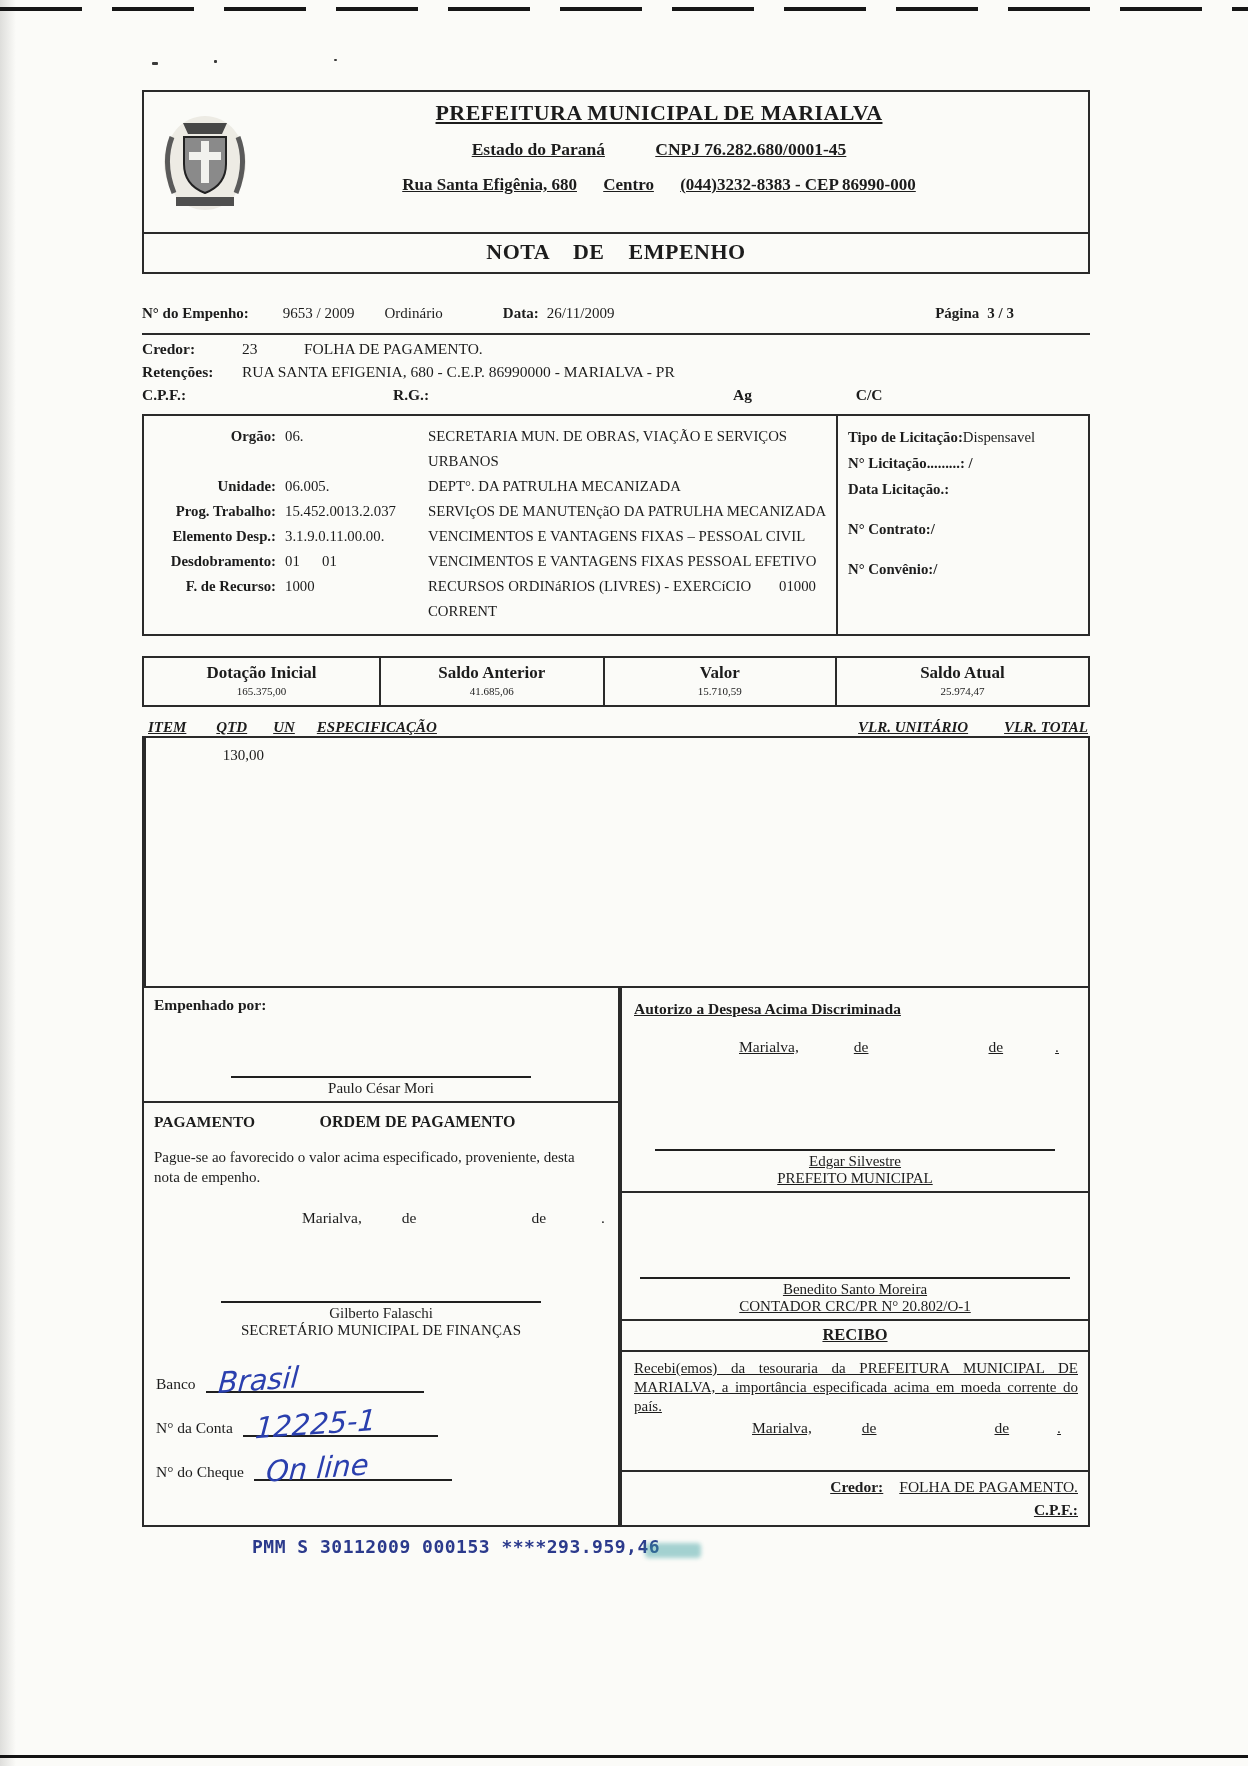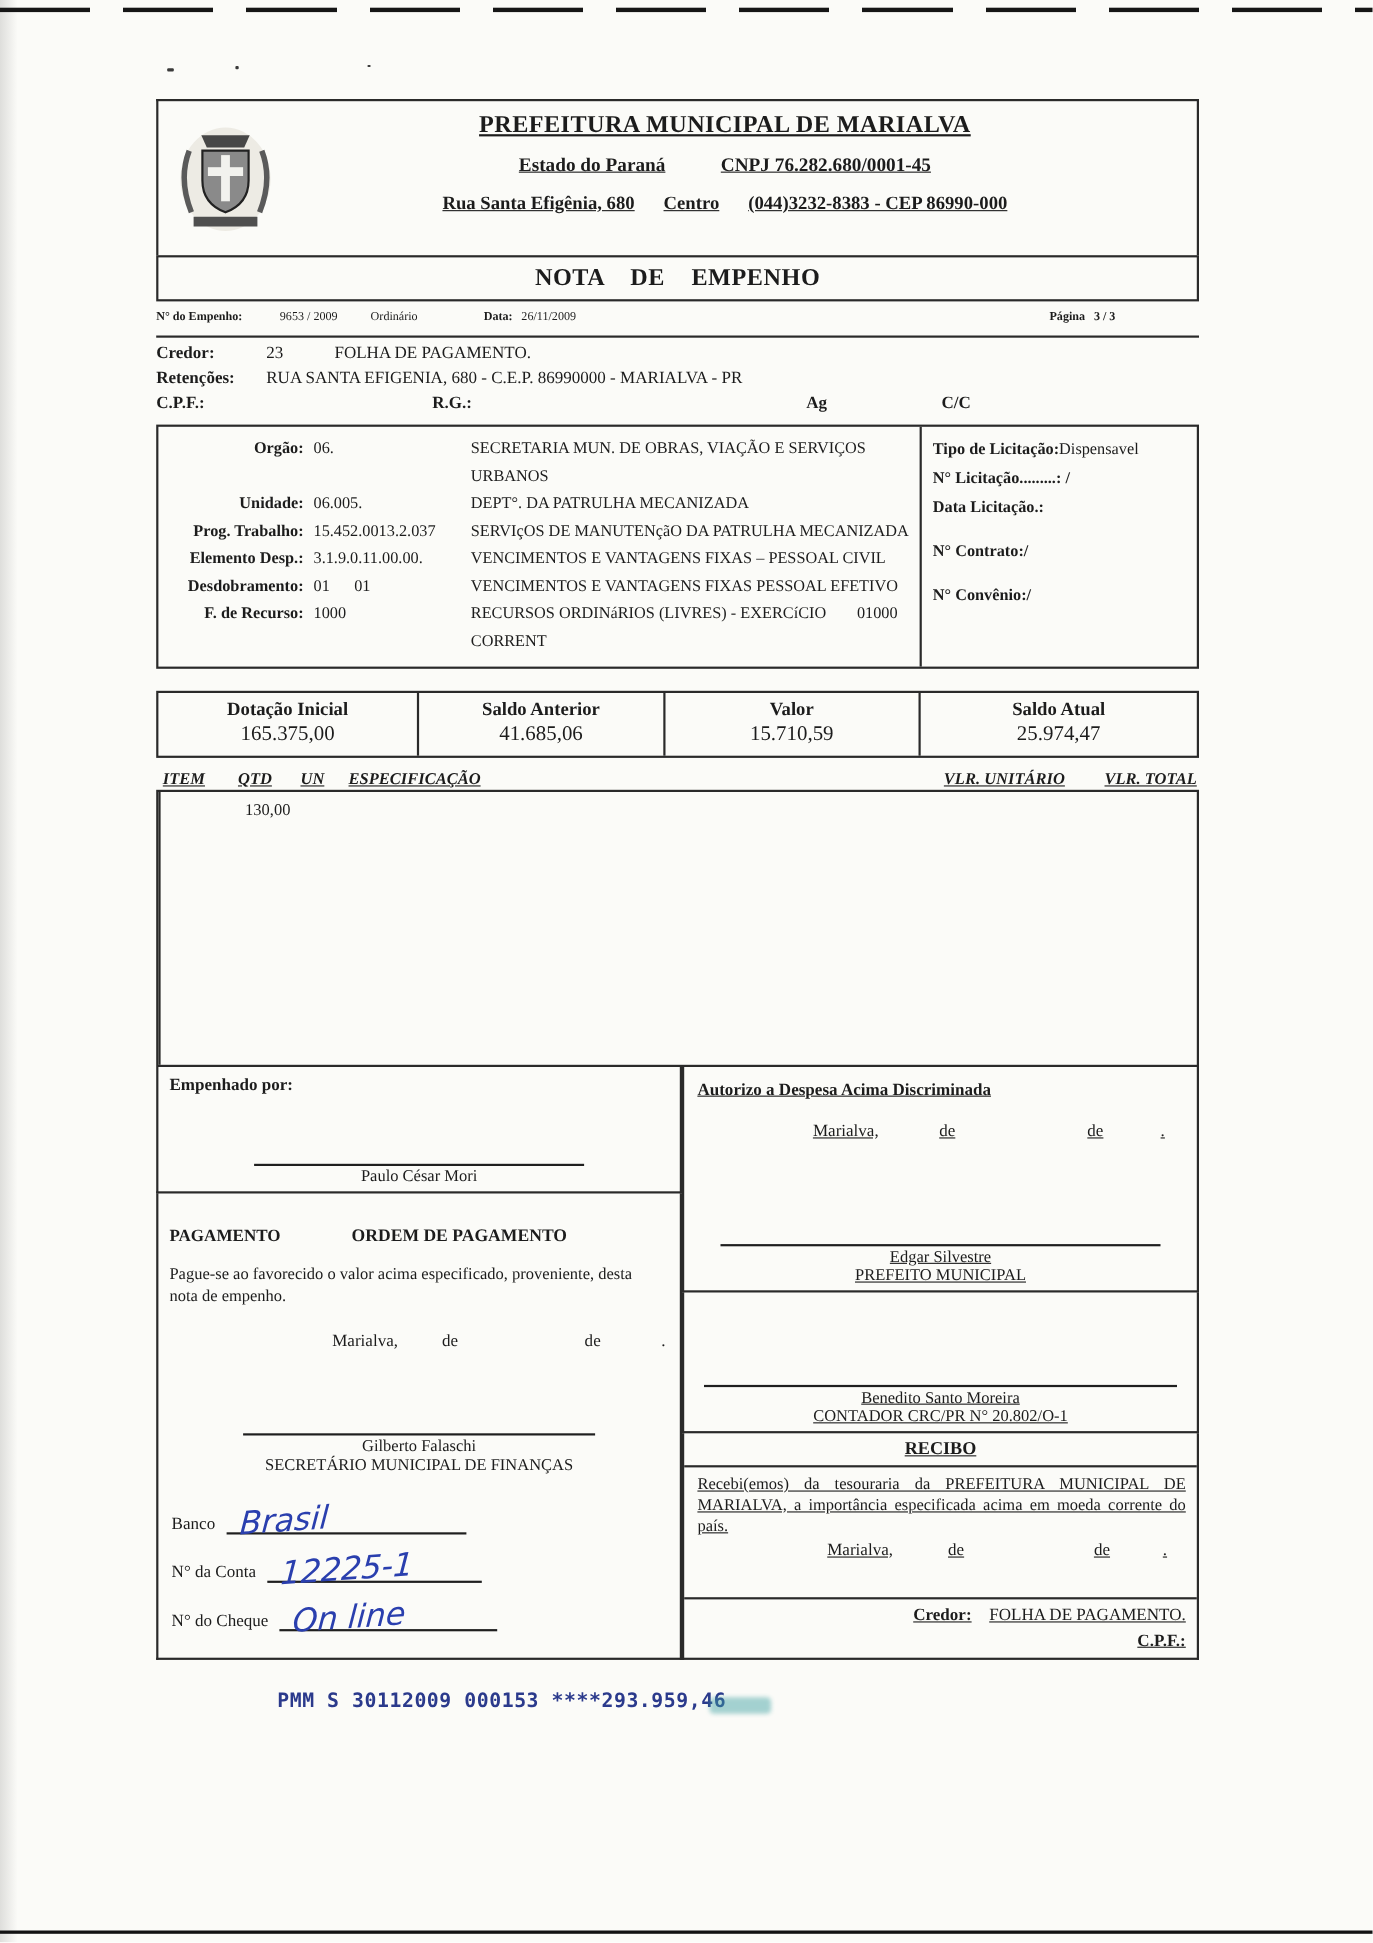--- a/index.html
+++ b/index.html
@@ -27,21 +27,21 @@
   .h-line2 { margin-top:13px; font-size:17.5px; font-weight:bold; }
   .h-line2 .u { text-decoration:underline; }
   .h-line2 .gap { margin-left:46px; }
   .h-line3 { margin-top:15px; font-size:17px; font-weight:bold; }
   .h-line3 .u { text-decoration:underline; }
   .h-line3 .gap { margin-left:22px; }
   .doc-title { border:2px solid #2a2a2a; text-align:center; font-weight:bold; font-size:22px;
     padding:5px 0 7px; word-spacing:18px; letter-spacing:.5px; }
 
   
-  .emp-row { display:flex; align-items:baseline; margin-top:8px; font-size:11px;text-align:center; }
+  .emp-row { display:flex; align-items:baseline; margin-top:31px; font-size:15px;text-align:center; }
   .emp-num { margin-left:34px; }
   .emp-tipo { margin-left:30px; }
   .emp-datal { margin-left:60px; }
   .emp-datav { margin-left:8px; }
   .emp-pag { margin-left:auto; margin-right:76px; }
   .emp-pag span { margin-left:8px; }
   .rule { border-top:2px solid #2a2a2a; margin-top:11px; }
 
   
   .credor { margin-top:5px; font-size:15.5px; }
@@ -63,21 +63,21 @@
   .classif-right { width:252px; border-left:2px solid #2a2a2a; padding:8px 10px; font-size:14.8px; }
   .cr-row { line-height:26px; }
   .cr-mt { margin-top:14px; }
 
   
   .saldos { display:grid; grid-template-columns:25.1% 23.7% 24.6% 26.6%;
     border:2px solid #2a2a2a; margin-top:20px; text-align:center; }
   .saldo-cell { padding:5px 0 8px; border-right:2px solid #2a2a2a; }
   .saldo-cell:last-child { border-right:none; }
   .saldo-h { font-weight:bold; font-size:17px; }
-  .saldo-v { font-size:19px; margin-top:2px; }
+  .saldo-v { font-size:11px; margin-top:2px; }
 
   
   .itens-head { display:flex; margin-top:12px; font-size:15px; font-weight:bold; font-style:italic; padding:0 2px 0 6px; }
   .itens-head span { text-decoration:underline; }
   .ih-qtd { margin-left:30px; } .ih-un { margin-left:26px; } .ih-esp { margin-left:22px; }
   .ih-vu { margin-left:auto; } .ih-vt { margin-left:36px; }
   .itens-box { border:2px solid #2a2a2a; height:252px; display:flex; }
   .itens-main { flex:1; padding:9px 8px 0 120px; font-size:15px; }
   .itens-vcol { width:150px; border-left:2px solid #2a2a2a; padding:9px 30px 0 0; text-align:right; font-size:15px; }
 
@@ -97,21 +97,21 @@
 
   .boxA { height:115px; display:flex; flex-direction:column; }
   .boxA .lab { padding:8px 0 0 10px; font-size:15.5px; }
   .sig-area { margin-top:auto; padding-bottom:4px; }
   .sig-line { border-top:2px solid #1f1f1f; margin:0 auto; }
   .w300 { width:300px; } .w320 { width:320px; } .w400 { width:400px; } .w430 { width:430px; }
   .sig-name { text-align:center; font-size:15px; margin-top:2px; }
   .sig-role { text-align:center; font-size:15px; }
 
   .boxB { height:424px; overflow:hidden; }
-  .pg-head { display:flex; padding:10px 8px 0 10px; font-size:15.5px;margin-top:20px; }
+  .pg-head { display:flex; padding:10px 8px 0 10px; font-size:15.5px; }
   .pg-ordem { flex:1; text-align:center; padding-right:30px; font-size:16px; }
   .pg-text { padding:16px 18px 0 10px; font-size:15px; line-height:20px; }
   .date-line { display:flex; font-size:15.5px; }
   .dl-left { margin-top:22px; padding-left:158px; }
   .dl-left .d1 { margin-left:40px; } .dl-left .d2 { margin-left:115px; } .dl-left .dot { margin-left:55px; }
   .sigB { margin-top:74px; }
   .fields { margin-top:18px; padding-left:12px; font-size:15.5px; }
   .field-row { display:flex; align-items:flex-end; margin-top:12px; }
   .field-line { margin-left:10px; border-bottom:2px solid #1f1f1f; height:32px; position:relative; }
   .fl-banco { width:218px; } .fl-conta { width:195px; } .fl-cheque { width:198px; }

